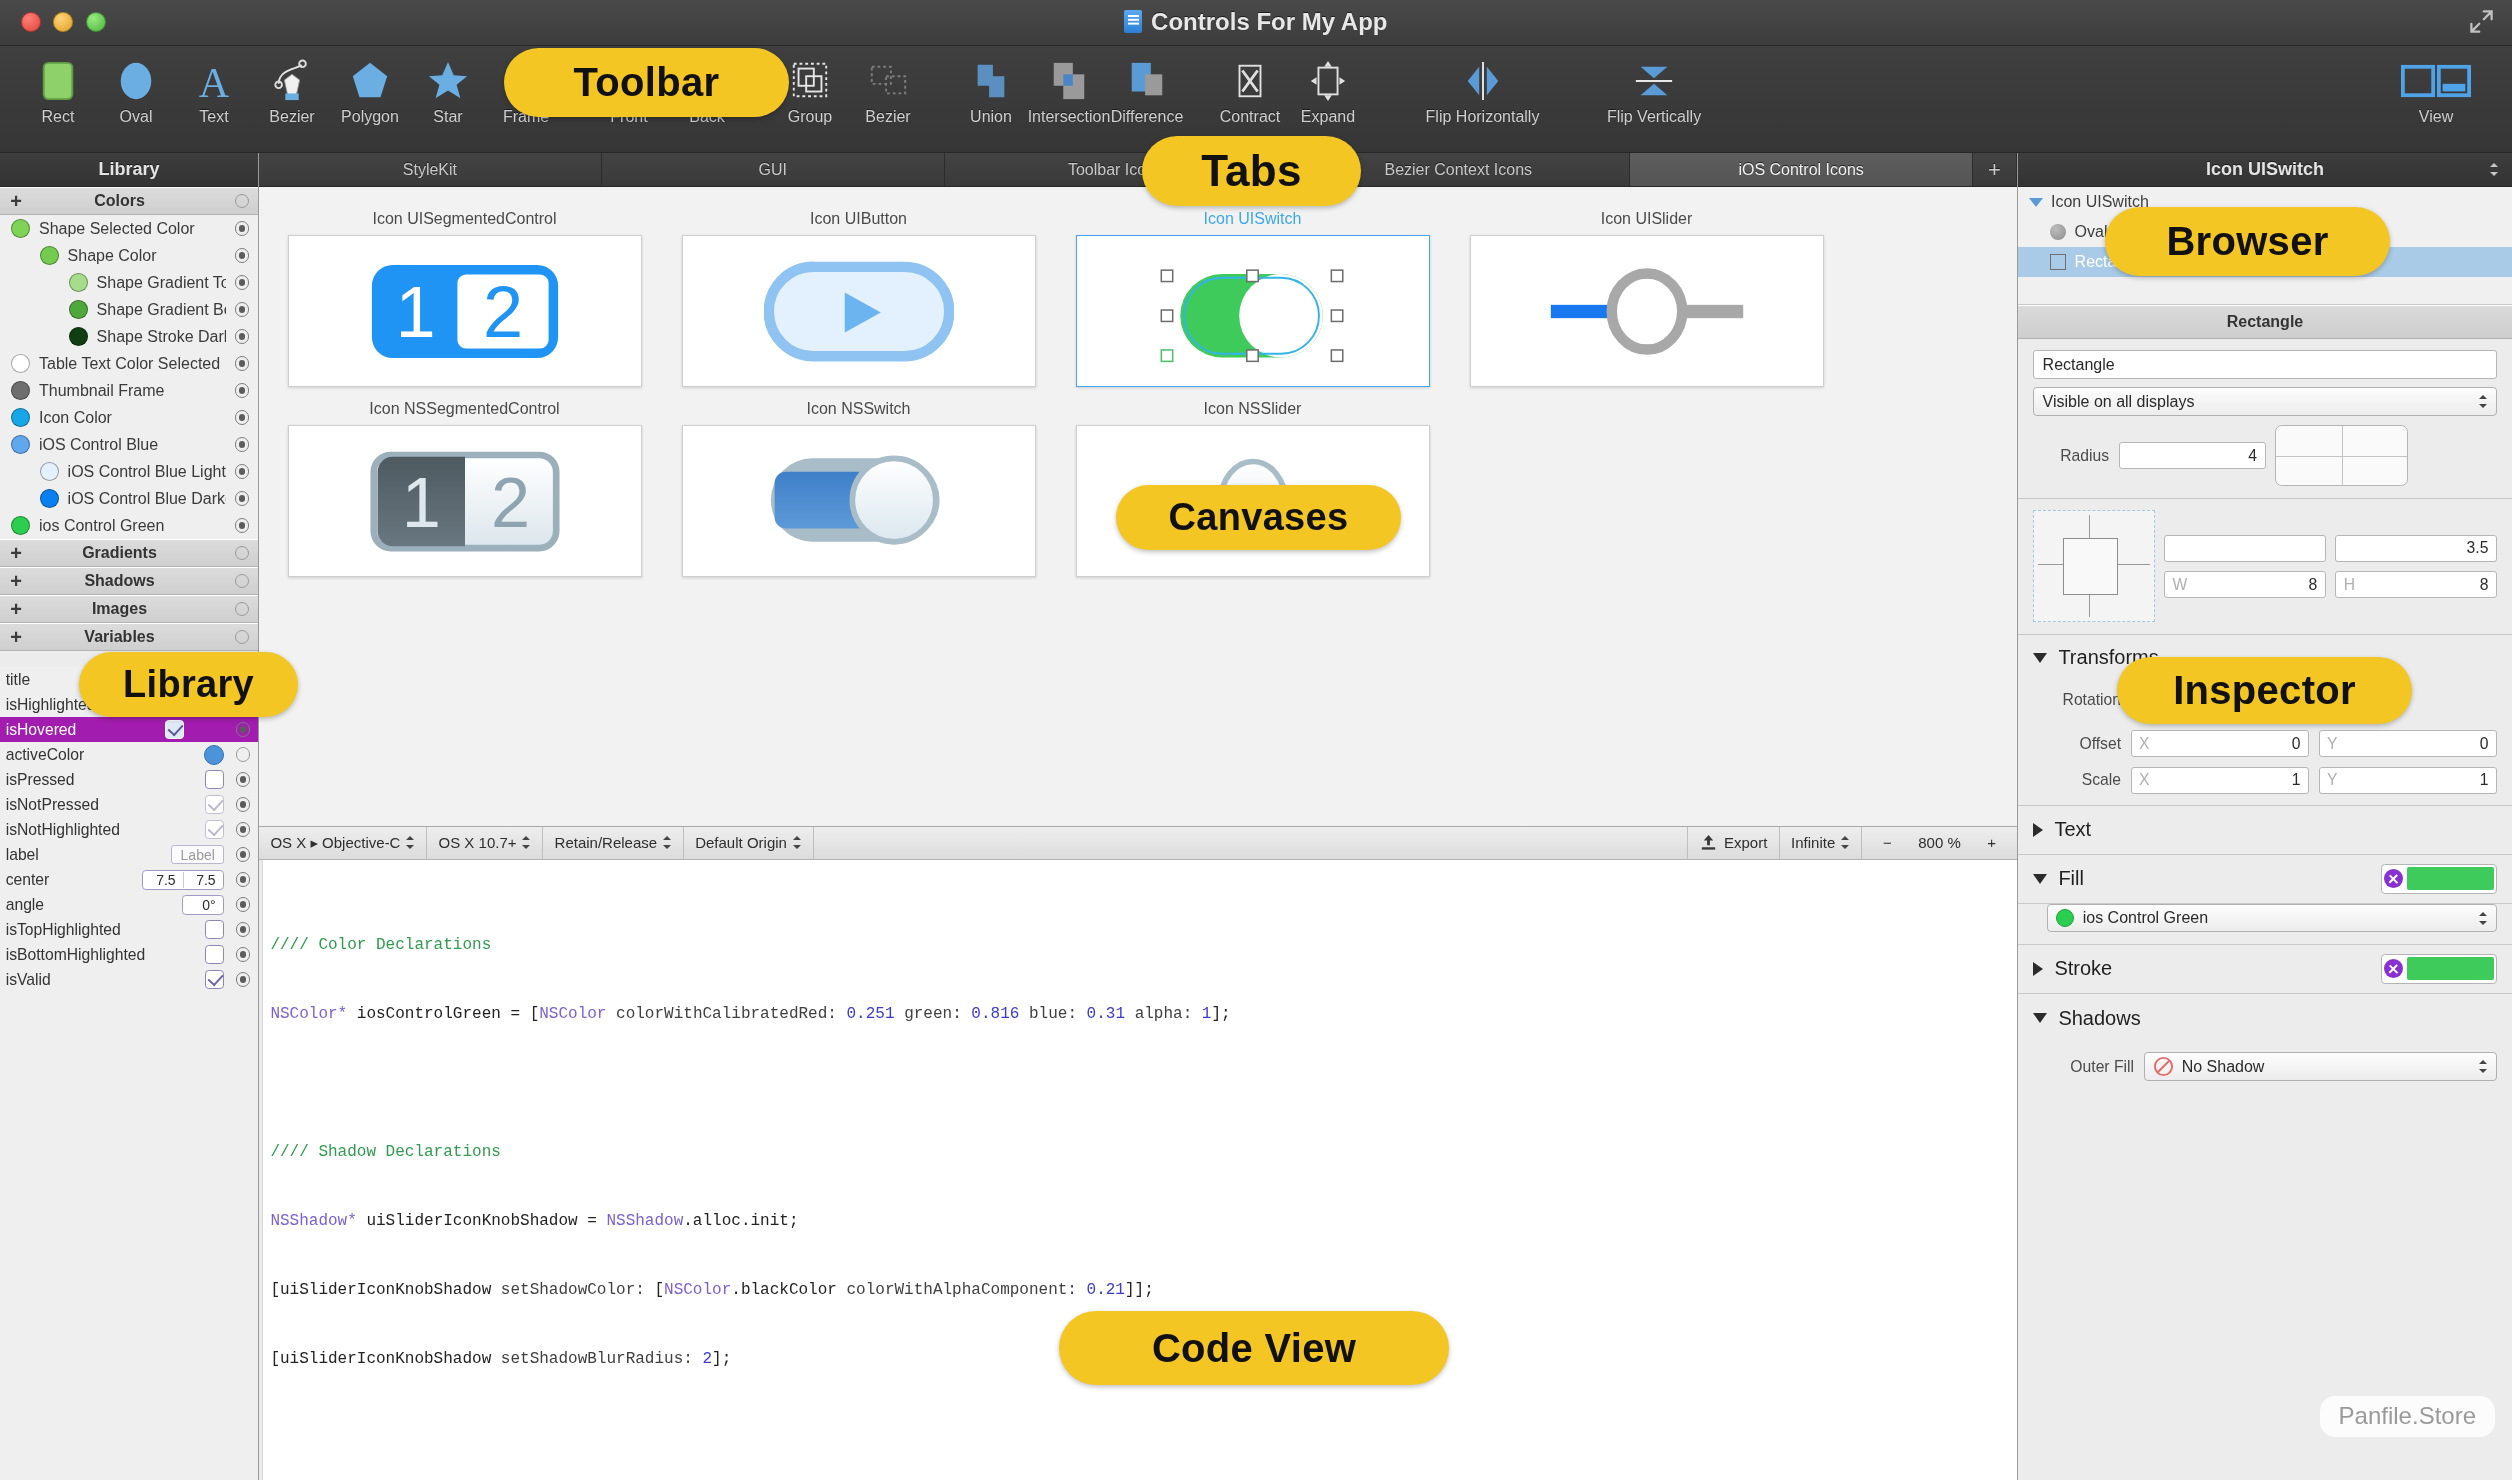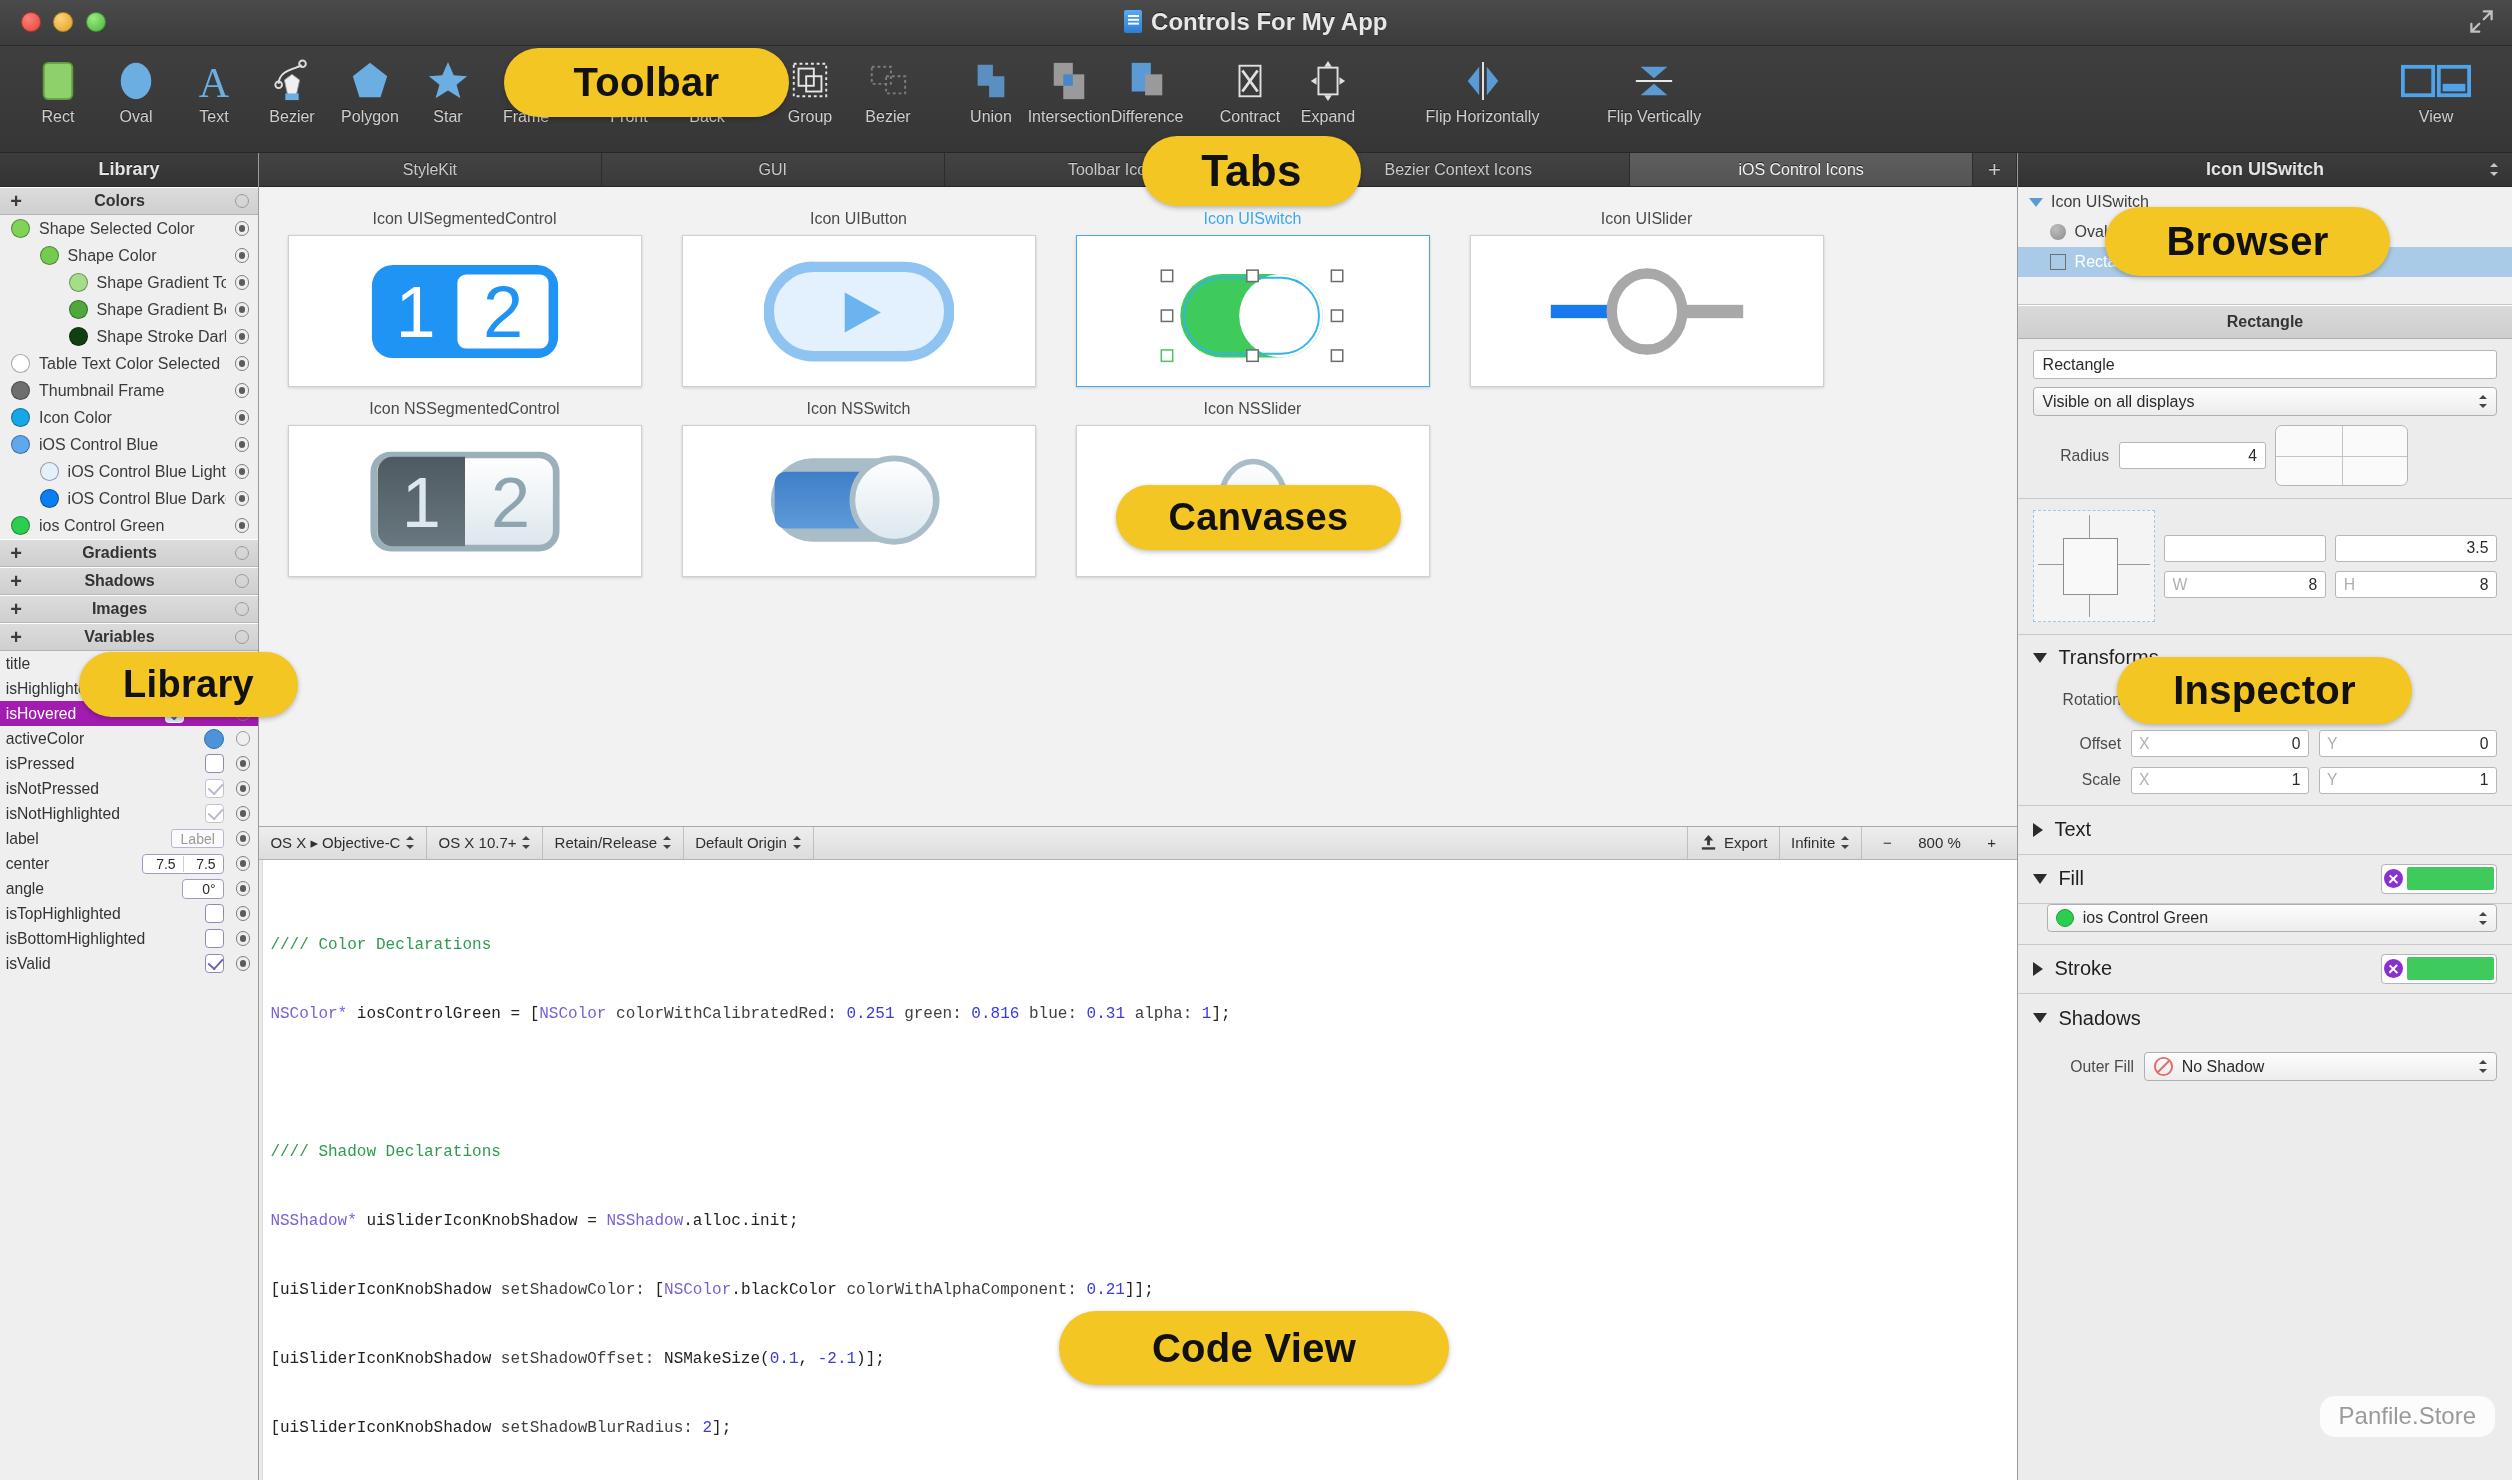--- a/index.html
+++ b/index.html
@@ -71,21 +71,21 @@
   .ring-o { width:14.3px;height:14.3px;border-radius:50%;border:1.5px solid #9a9a9a; }
   .ring-f { width:14.3px;height:14.3px;border-radius:50%;border:1.5px solid #7d7d7d; position:relative;}
   .ring-f::after{content:'';position:absolute;left:3px;top:3px;width:6.2px;height:6.2px;border-radius:50%;background:#5c5c5c;}
 
   .colorlist { background:#efefef; }
   .crow { height:27px; display:flex; align-items:center; font-size:16px; color:#3a3a3a; }
   .crow .swatch { width:19px; height:19px; border-radius:50%; border:1px solid rgba(0,0,0,.35); flex:0 0 19px; }
   .crow .cname { margin-left:8.6px; flex:1; white-space:nowrap; overflow:hidden; }
   .crow .endring { width:32px; display:flex; align-items:center; justify-content:center; flex:0 0 32px;}
 
-  .varlist { flex:1; background:#efefef; overflow:hidden; }
+  .varlist { flex:1; background:#efefef; overflow:hidden;margin-top:16px; }
   .vrow {
     height:25px; display:flex; align-items:center; font-size:15.7px; color:#333;
     padding-left:5.7px;
   }
   .vrow.sel { background:#a21caf; color:#fff;gap:40px; }
   .vrow .vname { flex:1; white-space:nowrap; }
   .vrow .vctl { display:flex; align-items:center; justify-content:flex-end; padding-right:3.8px; }
   .vrow .endring { width:30px; display:flex; align-items:center; justify-content:center; flex:0 0 30px;}
   .txtfield {
     border:1px solid #b9b6cf; background:#fbfbfd; border-radius:2.9px; height:19px;
@@ -860,21 +860,20 @@
       </div>
 
       <div class="codeview">
         <div class="gutter"></div>
         <div><span class="c-com">//// Color Declarations</span></div>
         <div><span class="c-typ">NSColor*</span> iosControlGreen = [<span class="c-typ">NSColor</span> <span class="c-mth">colorWithCalibratedRed:</span> <span class="c-num">0.251</span> <span class="c-mth">green:</span> <span class="c-num">0.816</span> <span class="c-mth">blue:</span> <span class="c-num">0.31</span> <span class="c-mth">alpha:</span> <span class="c-num">1</span>];</div>
         <div>&nbsp;</div>
         <div><span class="c-com">//// Shadow Declarations</span></div>
         <div><span class="c-typ">NSShadow*</span> uiSliderIconKnobShadow = <span class="c-typ">NSShadow</span>.alloc.init;</div>
         <div>[uiSliderIconKnobShadow <span class="c-mth">setShadowColor:</span> [<span class="c-typ">NSColor</span>.blackColor <span class="c-mth">colorWithAlphaComponent:</span> <span class="c-num">0.21</span>]];</div>
-        <div>[uiSliderIconKnobShadow <span class="c-mth">setShadowOffset:</span> NSMakeSize(<span class="c-num">0.1</span>, <span class="c-num">-2.1</span>)];</div>
         <div>[uiSliderIconKnobShadow <span class="c-mth">setShadowBlurRadius:</span> <span class="c-num">2</span>];</div>
         
         
         
         
         
         
         
         
         

